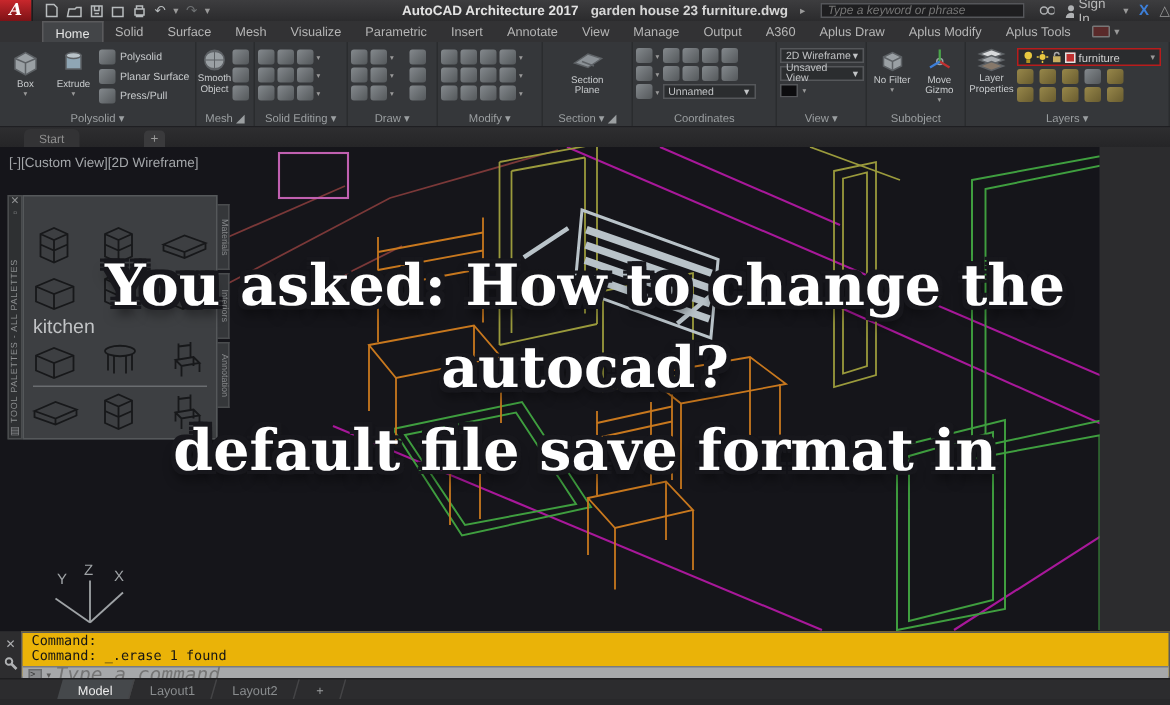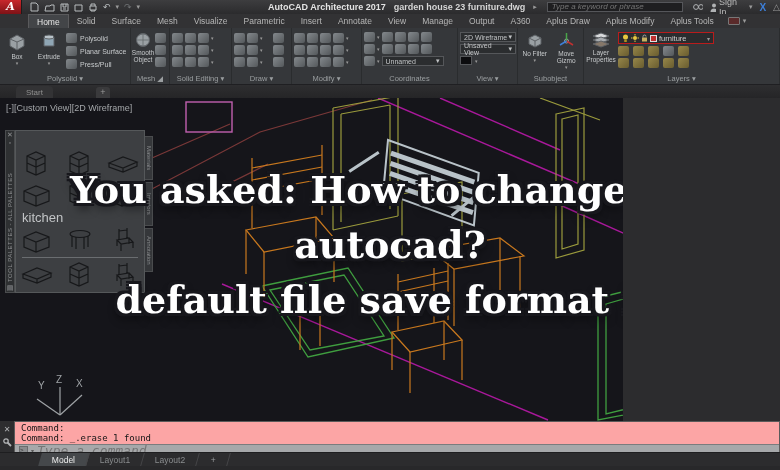--- a/index.html
+++ b/index.html
@@ -64,21 +64,21 @@
     background:linear-gradient(#2e2e30,#252527); display:flex; align-items:flex-end; padding-left:16px; }
   .dtab { font-size:8px; padding:1px 10px 1px 10px; border-radius:4px 4px 0 0; height:12px;
     display:flex; align-items:center; gap:5px; }
   .dtab.start { color:#8f8f8f; background:#333335; margin-right:40px; }
   .dtab.active { color:#e8e8e8; background:#4a4d50; border:1px solid #5c5f62; border-bottom:none; }
   .dtab .close { color:#9d9fa0; font-size:7px; }
   .plus-tab { width:14px; height:11px; background:#3a3a3c; color:#9a9a9a; border-radius:3px 3px 0 0;
     font-size:9px; line-height:10px; text-align:center; margin-left:3px; }
 
   
-  .viewport { position:absolute; left:0; top:98px; width:623px; height:323px;
+  .viewport { position:absolute; left:0; top:98px; width:733px; height:323px;
     background:#15151a; overflow:hidden; }
   .scene { position:absolute; left:0; top:0; }
   .vplabel { position:absolute; left:6px; top:5px; color:#a4a7aa; font-size:9px; }
   .overlay { position:absolute; left:0; top:64px; width:780px; text-align:center;
     font-family:"DejaVu Serif", serif; font-weight:bold; font-size:38px; line-height:55px;
     color:#ffffff;
     text-shadow:-3px -3px 0 #17171c, 3px -3px 0 #17171c, -3px 3px 0 #17171c, 3px 3px 0 #17171c,
       0 -3px 0 #17171c, 0 3px 0 #17171c, -3px 0 0 #17171c, 3px 0 0 #17171c, 0 6px 8px rgba(0,0,0,.55); }
   .ucs { position:absolute; left:22px; top:275px; }
   .ucs text { fill:#9fa3a6; font-size:10px; font-family:"Liberation Sans",sans-serif; }
@@ -97,21 +97,21 @@
   .pal-div { height:1px; background:#6a6d70; margin:2px 6px; }
   .pal-tabs { width:8px; display:flex; flex-direction:column; gap:2px; padding-top:6px; }
   .pal-tab { background:#35373a; border:1px solid #4a4c4e; border-left:none; color:#87898b;
     writing-mode:vertical-rl; font-size:6px; padding:4px 0; text-align:center; height:44px; }
 
   
   .cmdpanel { position:absolute; left:0; top:421px; width:780px; height:31px; display:flex;
     background:#2a2a2c; }
   .cmd-strip { width:14px; background:#2d2d2f; display:flex; flex-direction:column;
     align-items:center; gap:4px; padding-top:4px; color:#b0b2b4; font-size:8px; }
-  .cmd-main { flex:1; background:#fca5a5; border:1px solid #5a5a5a; display:flex; flex-direction:column; }
+  .cmd-main { flex:1; background:#eab308; border:1px solid #5a5a5a; display:flex; flex-direction:column; }
   .cmd-hist { flex:1; padding:1px 6px; font-family:"DejaVu Sans Mono", monospace; font-size:9px;
     color:#151515; line-height:10px; }
   .cmd-input { height:11px; background:#a6a8aa; border-top:1px solid #7a7c7e; display:flex;
     align-items:center; gap:3px; padding:0 4px; }
   .cmd-kbd { width:9px; height:8px; background:#8a8c8e; border:1px solid #6a6c6e; color:#2e2e2e;
     font-size:6px; line-height:7px; text-align:center; }
   .cmd-input input { flex:1; background:transparent; border:none; outline:none; font-style:italic;
     font-family:"DejaVu Sans Mono", monospace; font-size:13px; color:#3e3e3e; }
 
   
@@ -305,20 +305,30 @@
         <span class="mcaret">▾</span>
         <span class="mi"></span>
         <span class="mi"></span>
         <span class="mi"></span>
         <span class="mi"></span>
         <span class="mcaret">▾</span>
       </div>
       <div class="pl"><span>Modify</span> ▾</div>
     </div>
 
+    <div class="pnl" style="width:60px;justify-content:center;">
+      <div class="bigbtn" style="width:34px;">
+        <svg width="24" height="17">
+            <path d="M3,10 L12,4 L21,7 L12,13 Z" fill="#8b9196" stroke="#5d6165"></path>
+            <path d="M8,9 L16,12" stroke="#5d6165"></path>
+          </svg>
+        <span>Section Plane</span>
+      </div>
+      <div class="pl"><span>Section</span> ▾ ◢</div>
+    </div>
 
     <div class="pnl" style="width:96px;">
       <div class="col" style="width:100%;">
         <div style="display:flex;gap:2px;padding-top:2px;">
           <span class="mi"></span>
           <span class="mcaret">▾</span>
           <span class="mi"></span>
           <span class="mi"></span>
           <span class="mi"></span>
           <span class="mi"></span>

